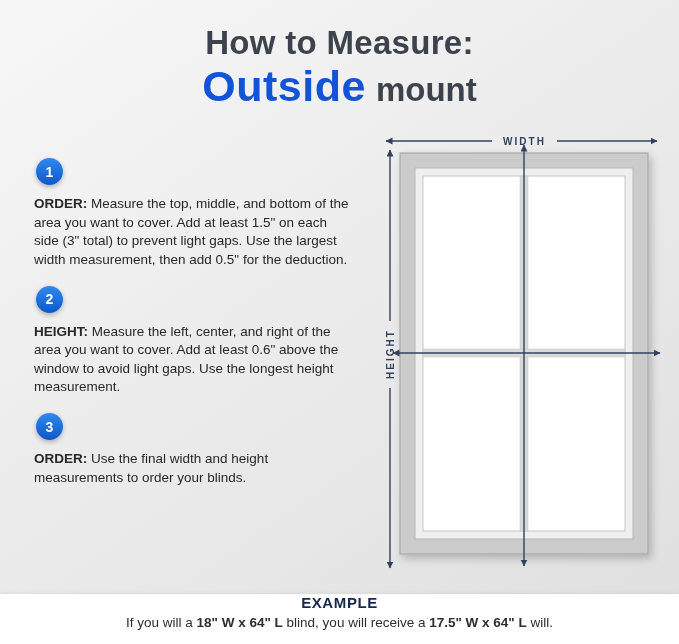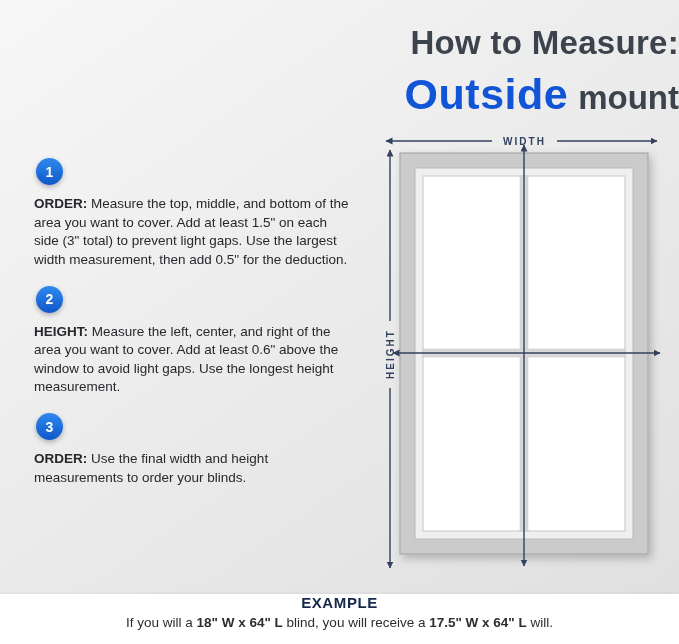--- a/index.html
+++ b/index.html
@@ -4,23 +4,23 @@
 <style>
   html,body{margin:0;padding:0;}
   .page{
     position:relative;
     width:679px;height:644px;
     background:linear-gradient(145deg,#f7f7f7 0%,#ededed 40%,#dfdfdf 100%);
     font-family:"Liberation Sans",sans-serif;
     overflow:hidden;
   }
   
-  .title{position:absolute;top:24px;left:0;right:0;text-align:right;line-height:1.15;}
+  .title{position:absolute;top:24px;left:0;right:0;text-align:center;line-height:1.15;}
   .title-line1{font-size:33px;font-weight:700;color:#3d434c;letter-spacing:0.3px;}
-  .title-line2{margin-top:8px;font-size:33px;font-weight:700;color:#3d434c;}
+  .title-line2{margin-top:0;font-size:33px;font-weight:700;color:#3d434c;}
   .title-highlight{font-size:43px;font-weight:800;color:#1254d6;letter-spacing:0.5px;}
   .title-rest{margin-left:10px;}
   
   .steps{position:absolute;left:32px;top:158px;width:320px;}
   .step-badge{
     width:27px;height:27px;border-radius:50%;
     background:linear-gradient(180deg,#2f89ee,#0f58c9);
     color:#ffffff;font-weight:700;font-size:14px;
     display:flex;align-items:center;justify-content:center;
     box-shadow:0 2px 5px rgba(0,0,0,0.28);

